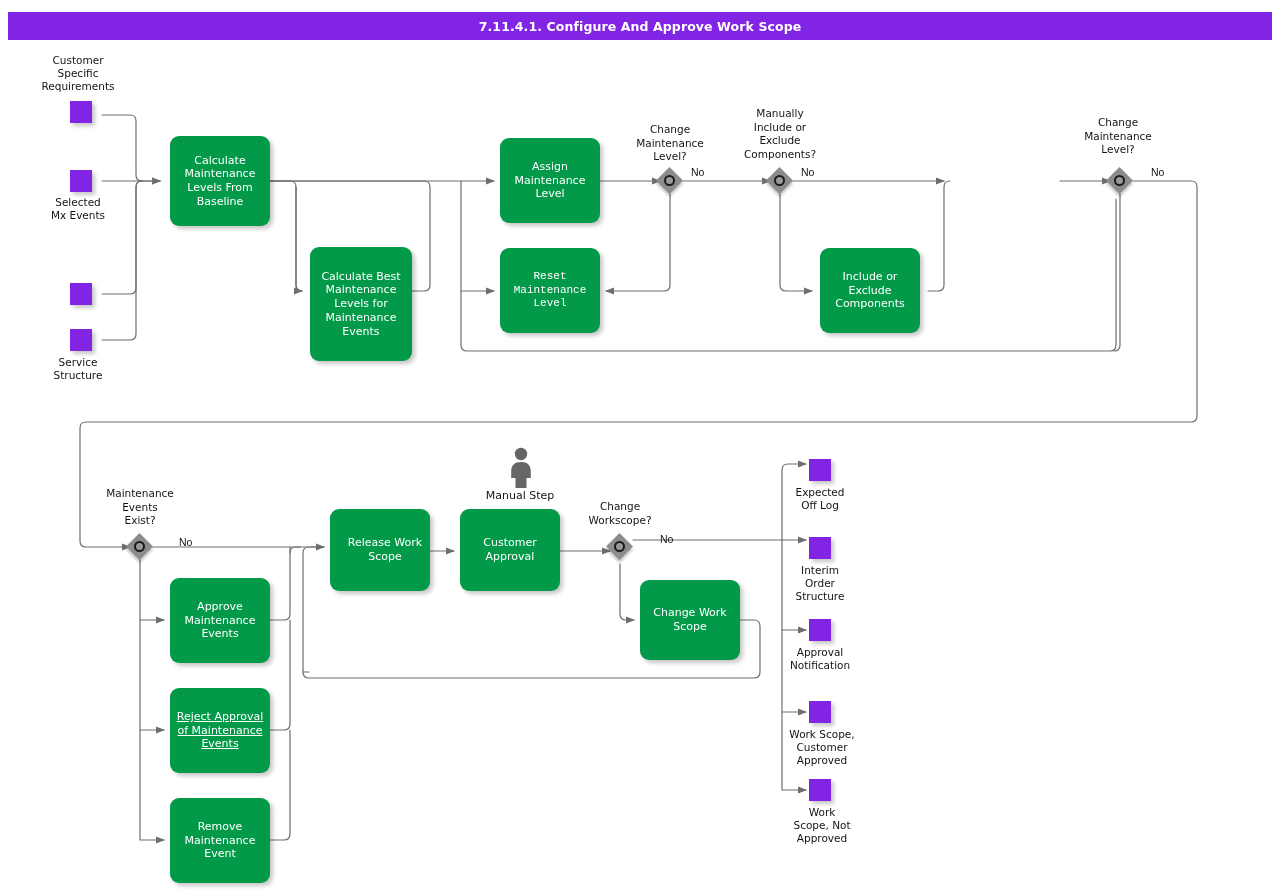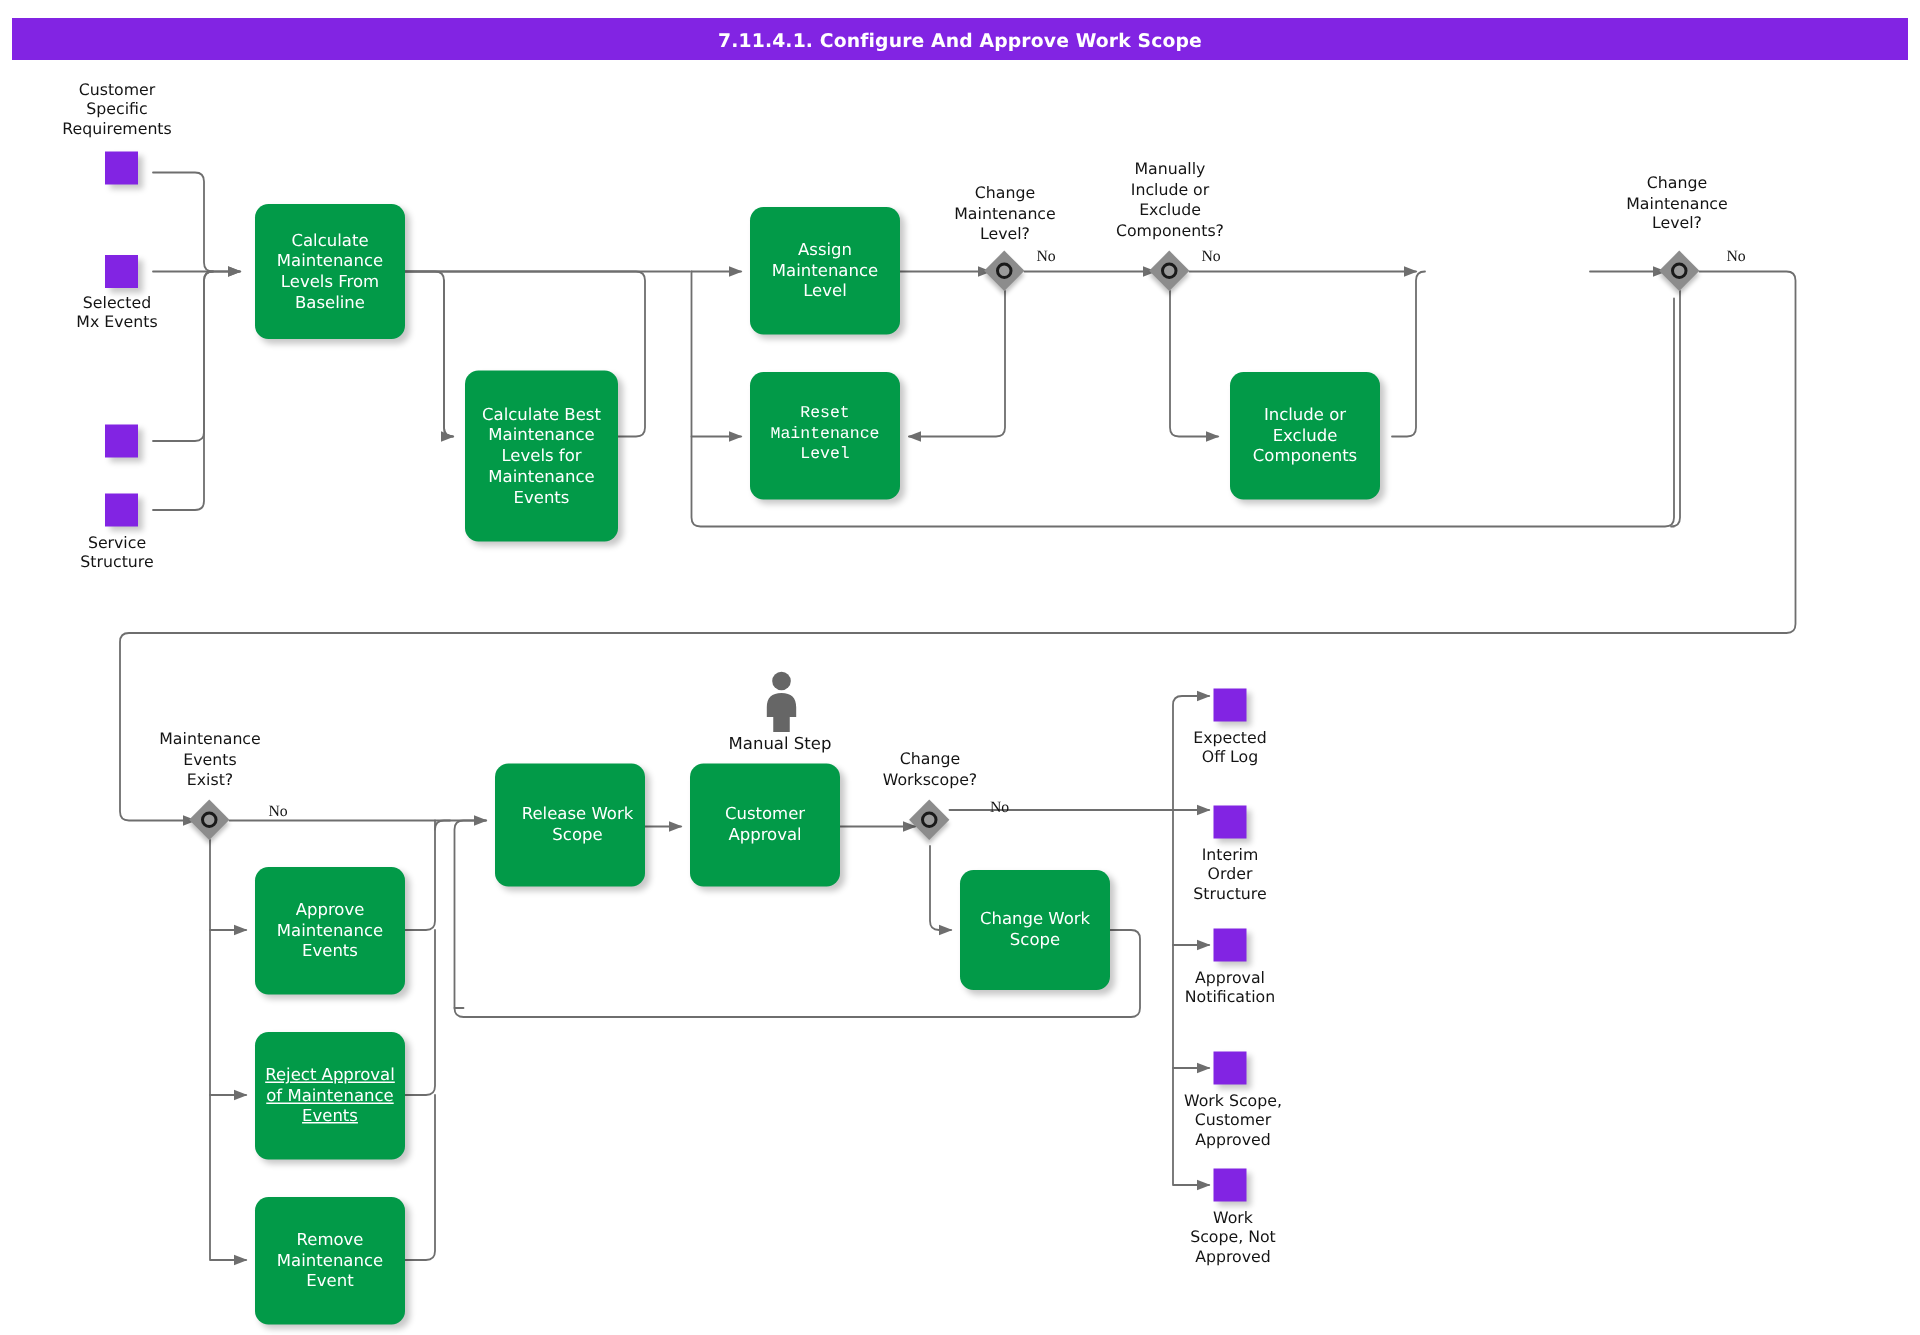--- a/index.html
+++ b/index.html
@@ -104,21 +104,21 @@
     font-size: 10.5px;
     line-height: 1.3;
     color: #141414;
     font-family: "DejaVu Sans", sans-serif;
     white-space: pre-line;
   }
   .edgelabel {
     position: absolute;
     font-size: 10.5px;
     color: #141414;
-    font-family: Liberation Serif, serif;
+    font-family: Liberation Sans, sans-serif;
   }
   
   .actor {
     position: absolute;
   }
   .actor-label {
     position: absolute;
     text-align: center;
     font-size: 11px;
     color: #141414;

